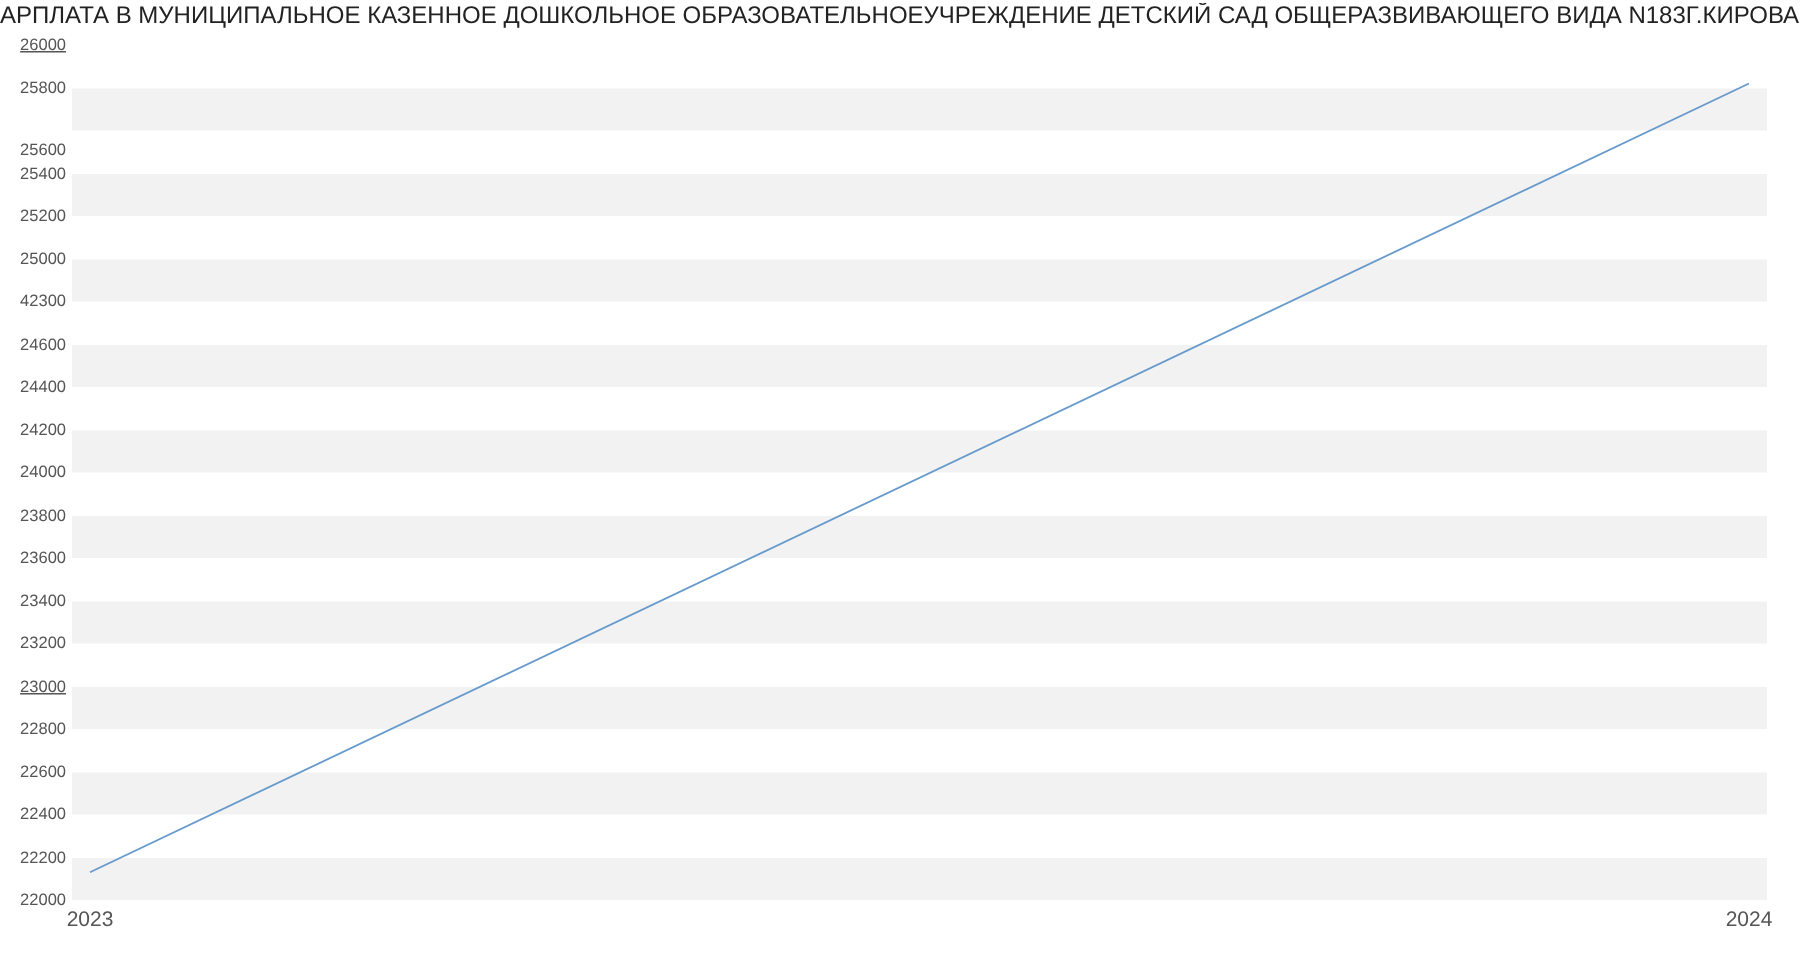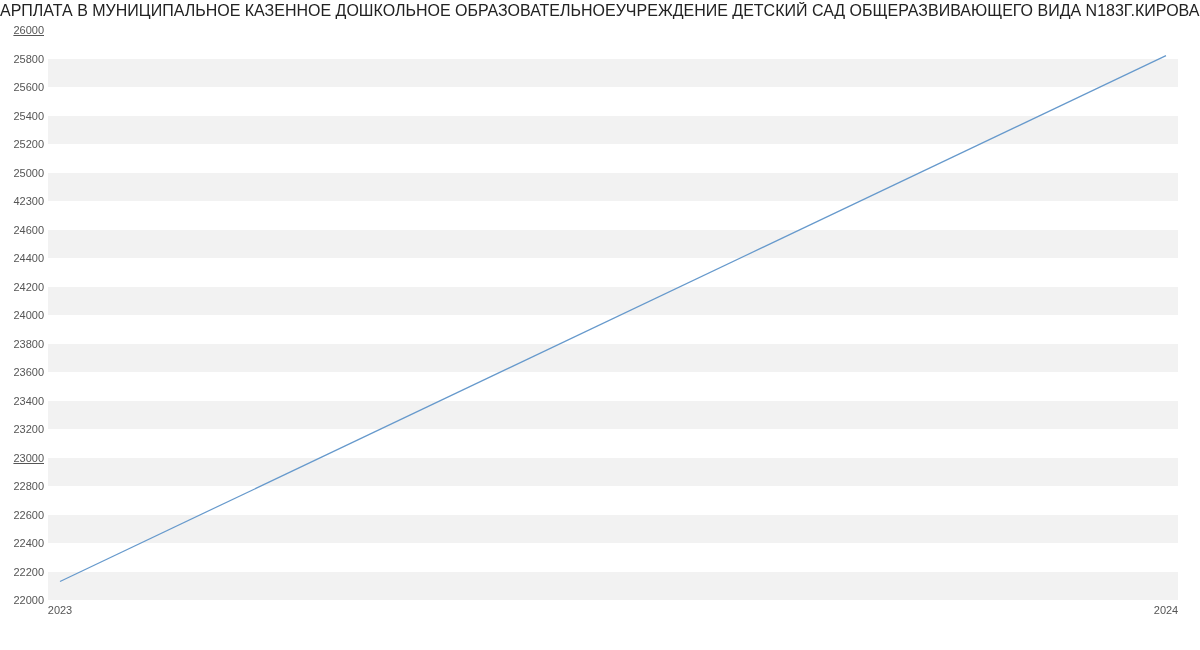--- a/index.html
+++ b/index.html
@@ -46,21 +46,21 @@
     right: 1156px;
     transform: translateY(-50%);
     font-size: 11px;
     color: #555;
     text-align: right;
     width: 40px;
   }
   .x-tick-label {
     position: absolute;
     top: 604px;
-    font-size: 11px;
+    font-size: 14px;
     color: #555;
     transform: translateX(-50%);
   }
   svg.line-layer {
     position: absolute;
     left: 0;
     top: 0;
     width: 100%;
     height: 100%;
     overflow: visible;
@@ -105,18 +105,18 @@
     <div class="y-tick-label" style="top: 372px;">23600</div>
     <div class="y-tick-label" style="top: 343.5px;">23800</div>
     <div class="y-tick-label" style="top: 315px; text-align: right;">24000</div>
     <div class="y-tick-label" style="top: 286.5px;">24200</div>
     <div class="y-tick-label" style="top: 258px;">24400</div>
     <div class="y-tick-label" style="top: 229.5px;">24600</div>
     <div class="y-tick-label" style="top: 201px;">42300</div>
     <div class="y-tick-label" style="top: 172.5px;">25000</div>
     <div class="y-tick-label" style="top: 144px;">25200</div>
     <div class="y-tick-label" style="top: 115.5px;">25400</div>
-    <div class="y-tick-label" style="top: 87px;">25600</div>
+    <div class="y-tick-label" style="top: 100px;">25600</div>
     <div class="y-tick-label" style="top: 58.5px;">25800</div>
     <div class="y-tick-label" style="top: 30px; text-decoration: underline;">26000</div>
     <div class="x-tick-label" style="left: 60px;">2023</div>
     <div class="x-tick-label" style="left: 1166px;">2024</div>
   </div>
 
 </body></html>

